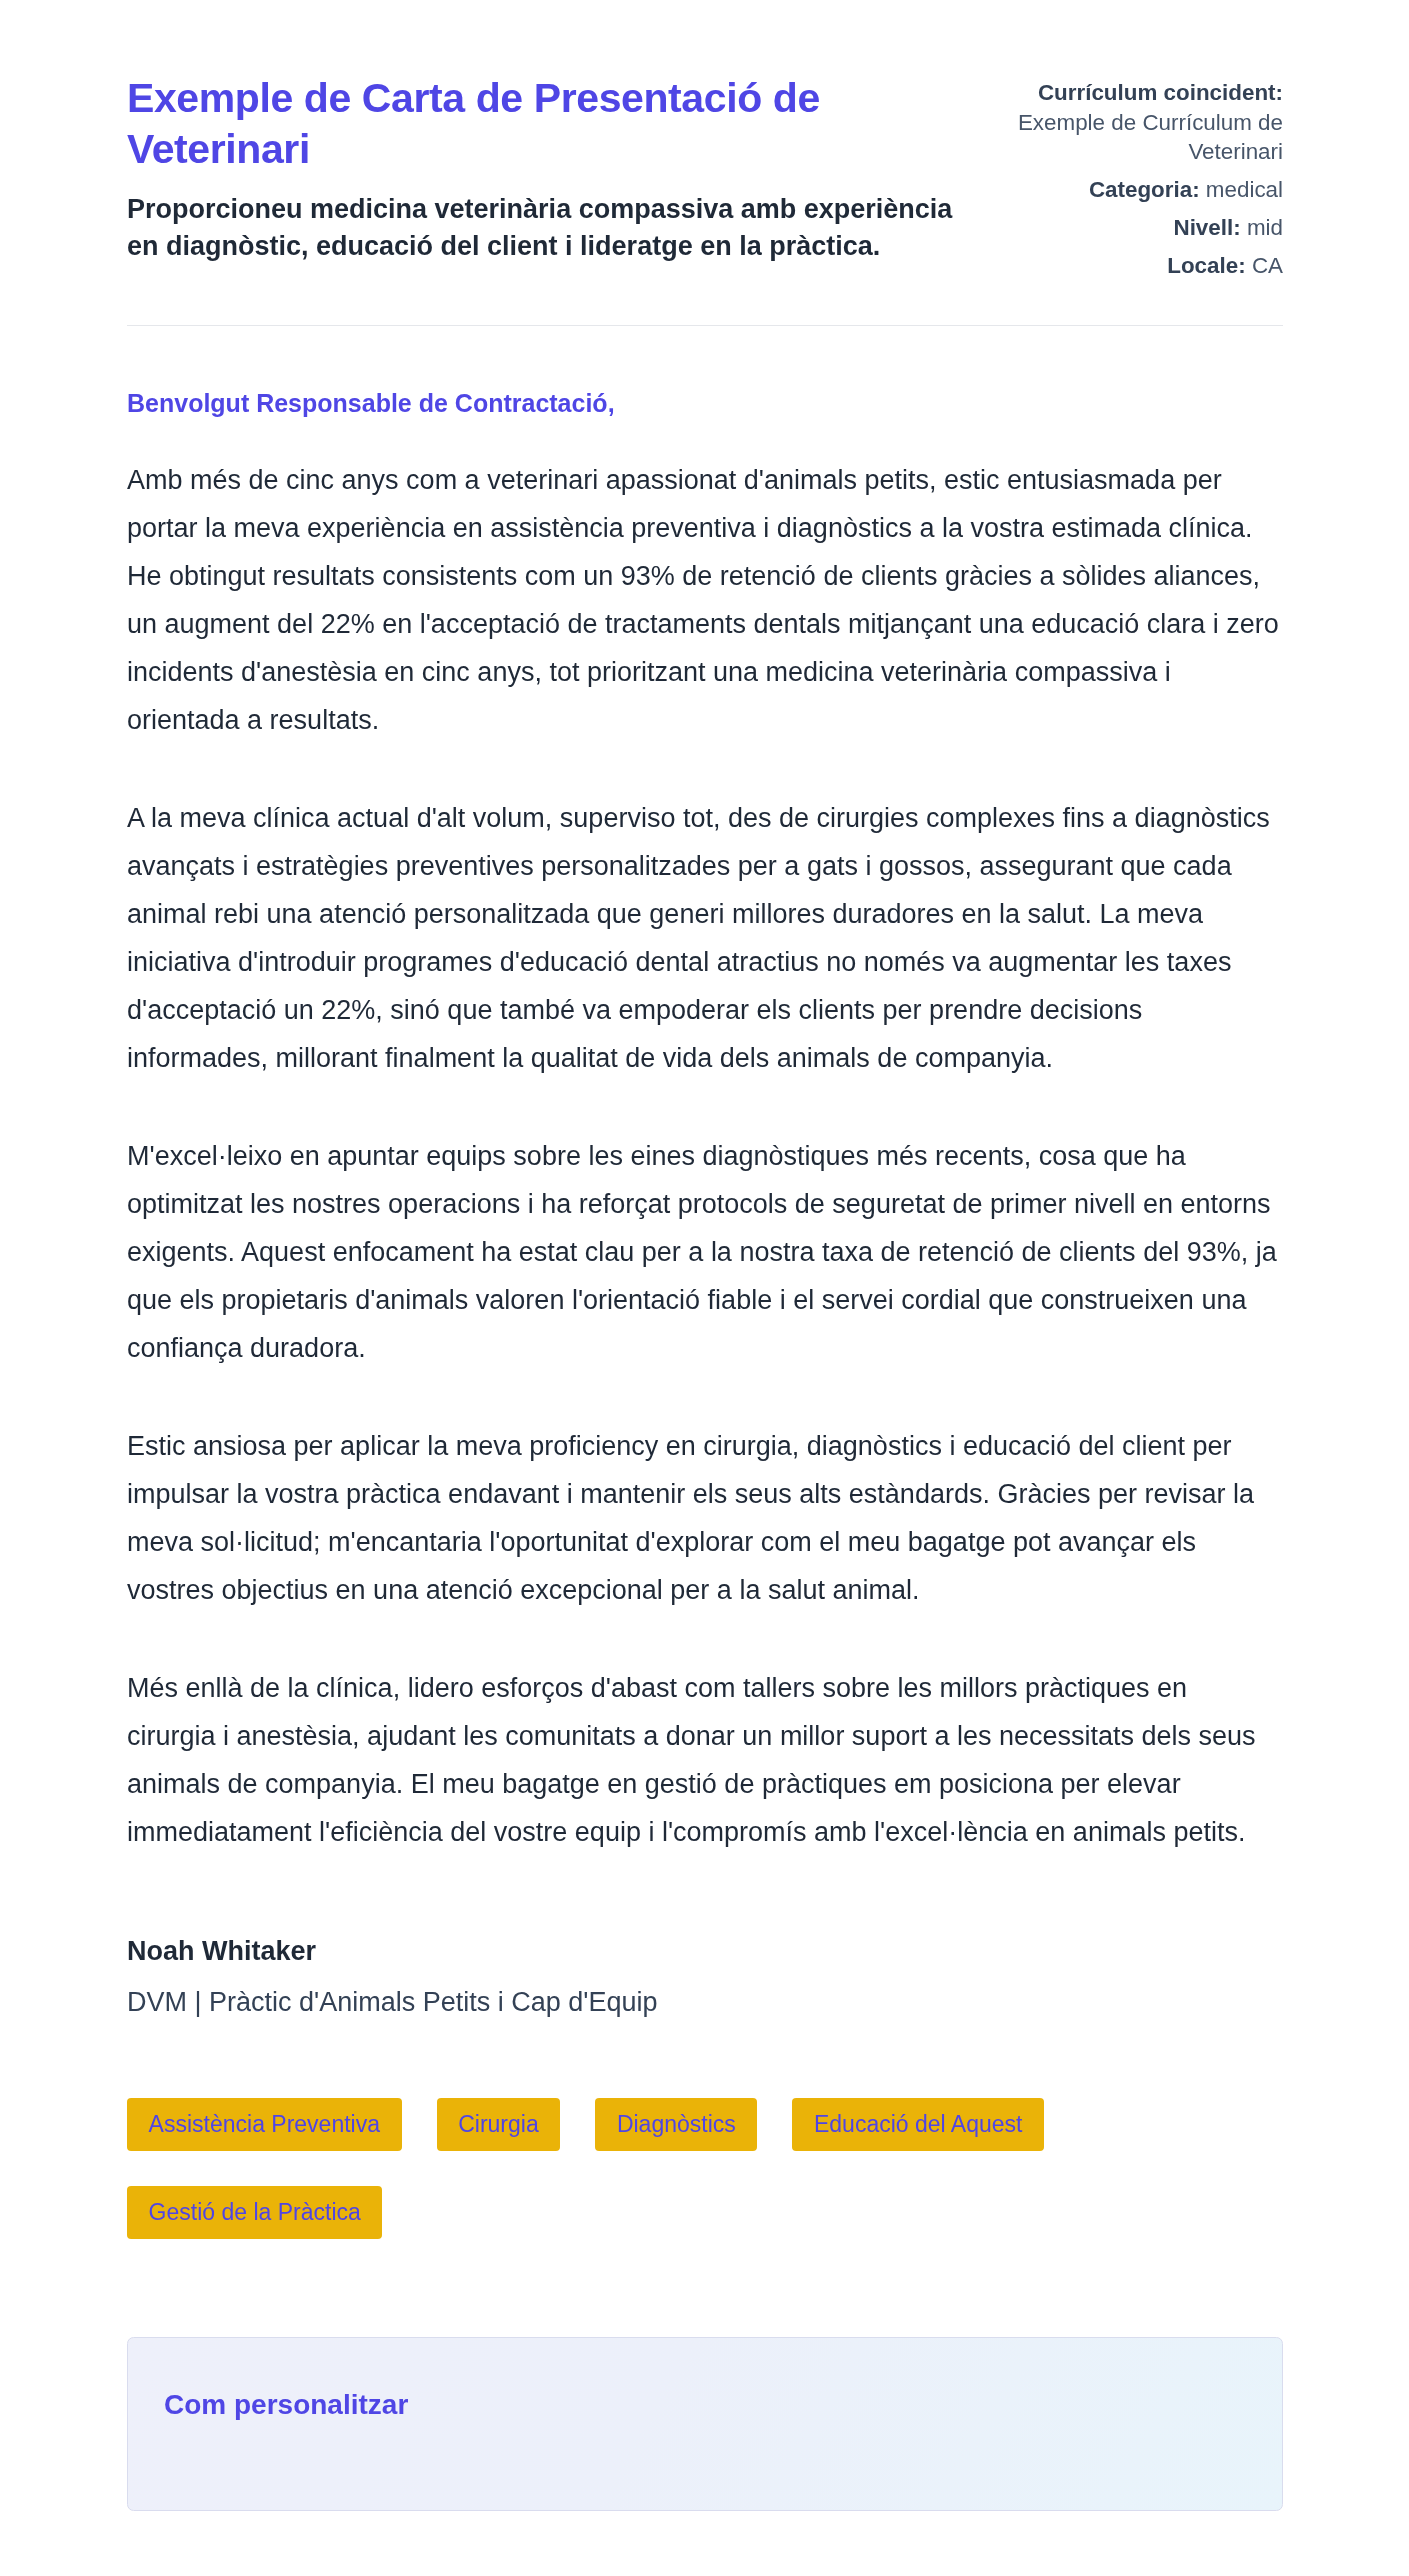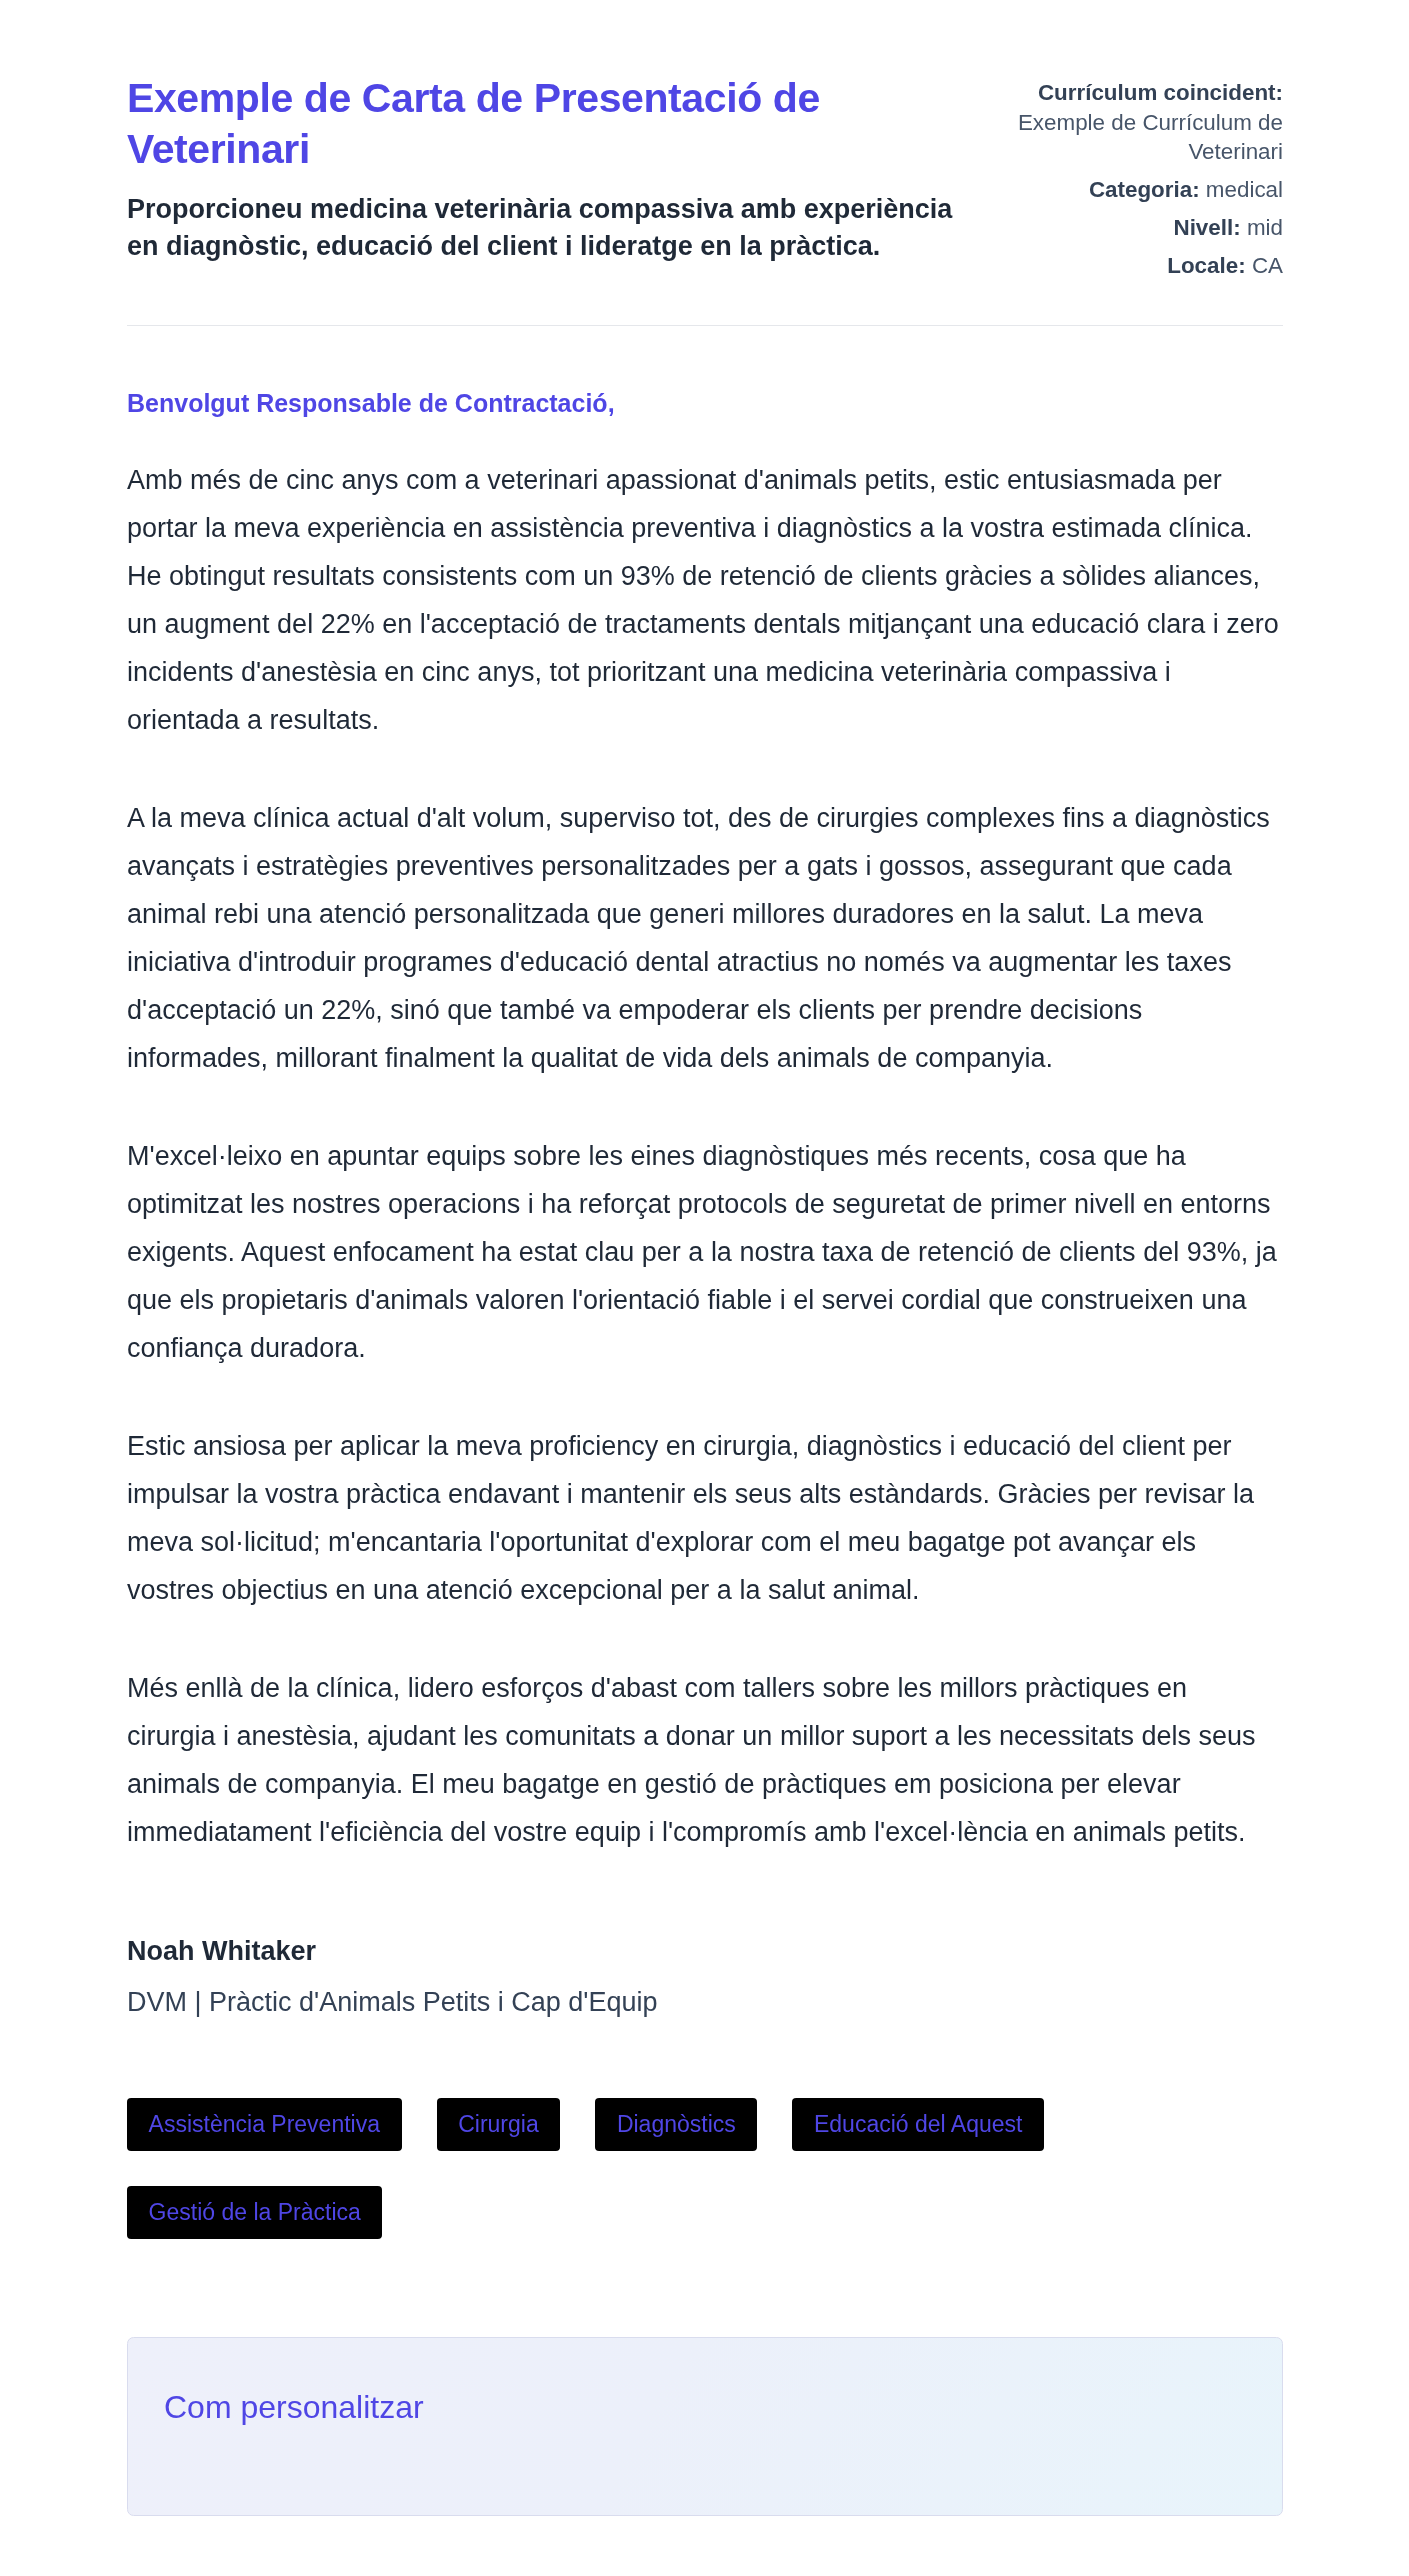--- a/index.html
+++ b/index.html
@@ -82,41 +82,41 @@
   }
 
   
   .tags {
     margin-top: 80px;
     display: flex;
     flex-wrap: wrap;
     gap: 35px;
   }
   .tag {
-    background: #000000;
+    background: #eab308;
     color: #4f46e5;
     font-size: 23px;
     line-height: 1;
     padding: 15px 21.6px;
     border-radius: 4.1px;
     white-space: nowrap;
   }
 
   
   .customize-box {
     margin-top: 98px;
     border: 1.7px solid #d9dcee;
     border-radius: 6.6px;
     background: linear-gradient(120deg, #eef0fa 0%, #ecf0fa 45%, #e8f4fb 100%);
     padding: 51px 46px 48px 36px;
   }
   .customize-heading {
     margin: 0 0 41px 0;
-    font-size: 32px;
-    font-weight: 400;
+    font-size: 28px;
+    font-weight: 700;
     color: #4f46e5;
   }
   .tips {
     margin: 0;
     padding-left: 36px;
     list-style: disc;
   }
   .tips li {
     font-size: 25px;
     line-height: 41px;

